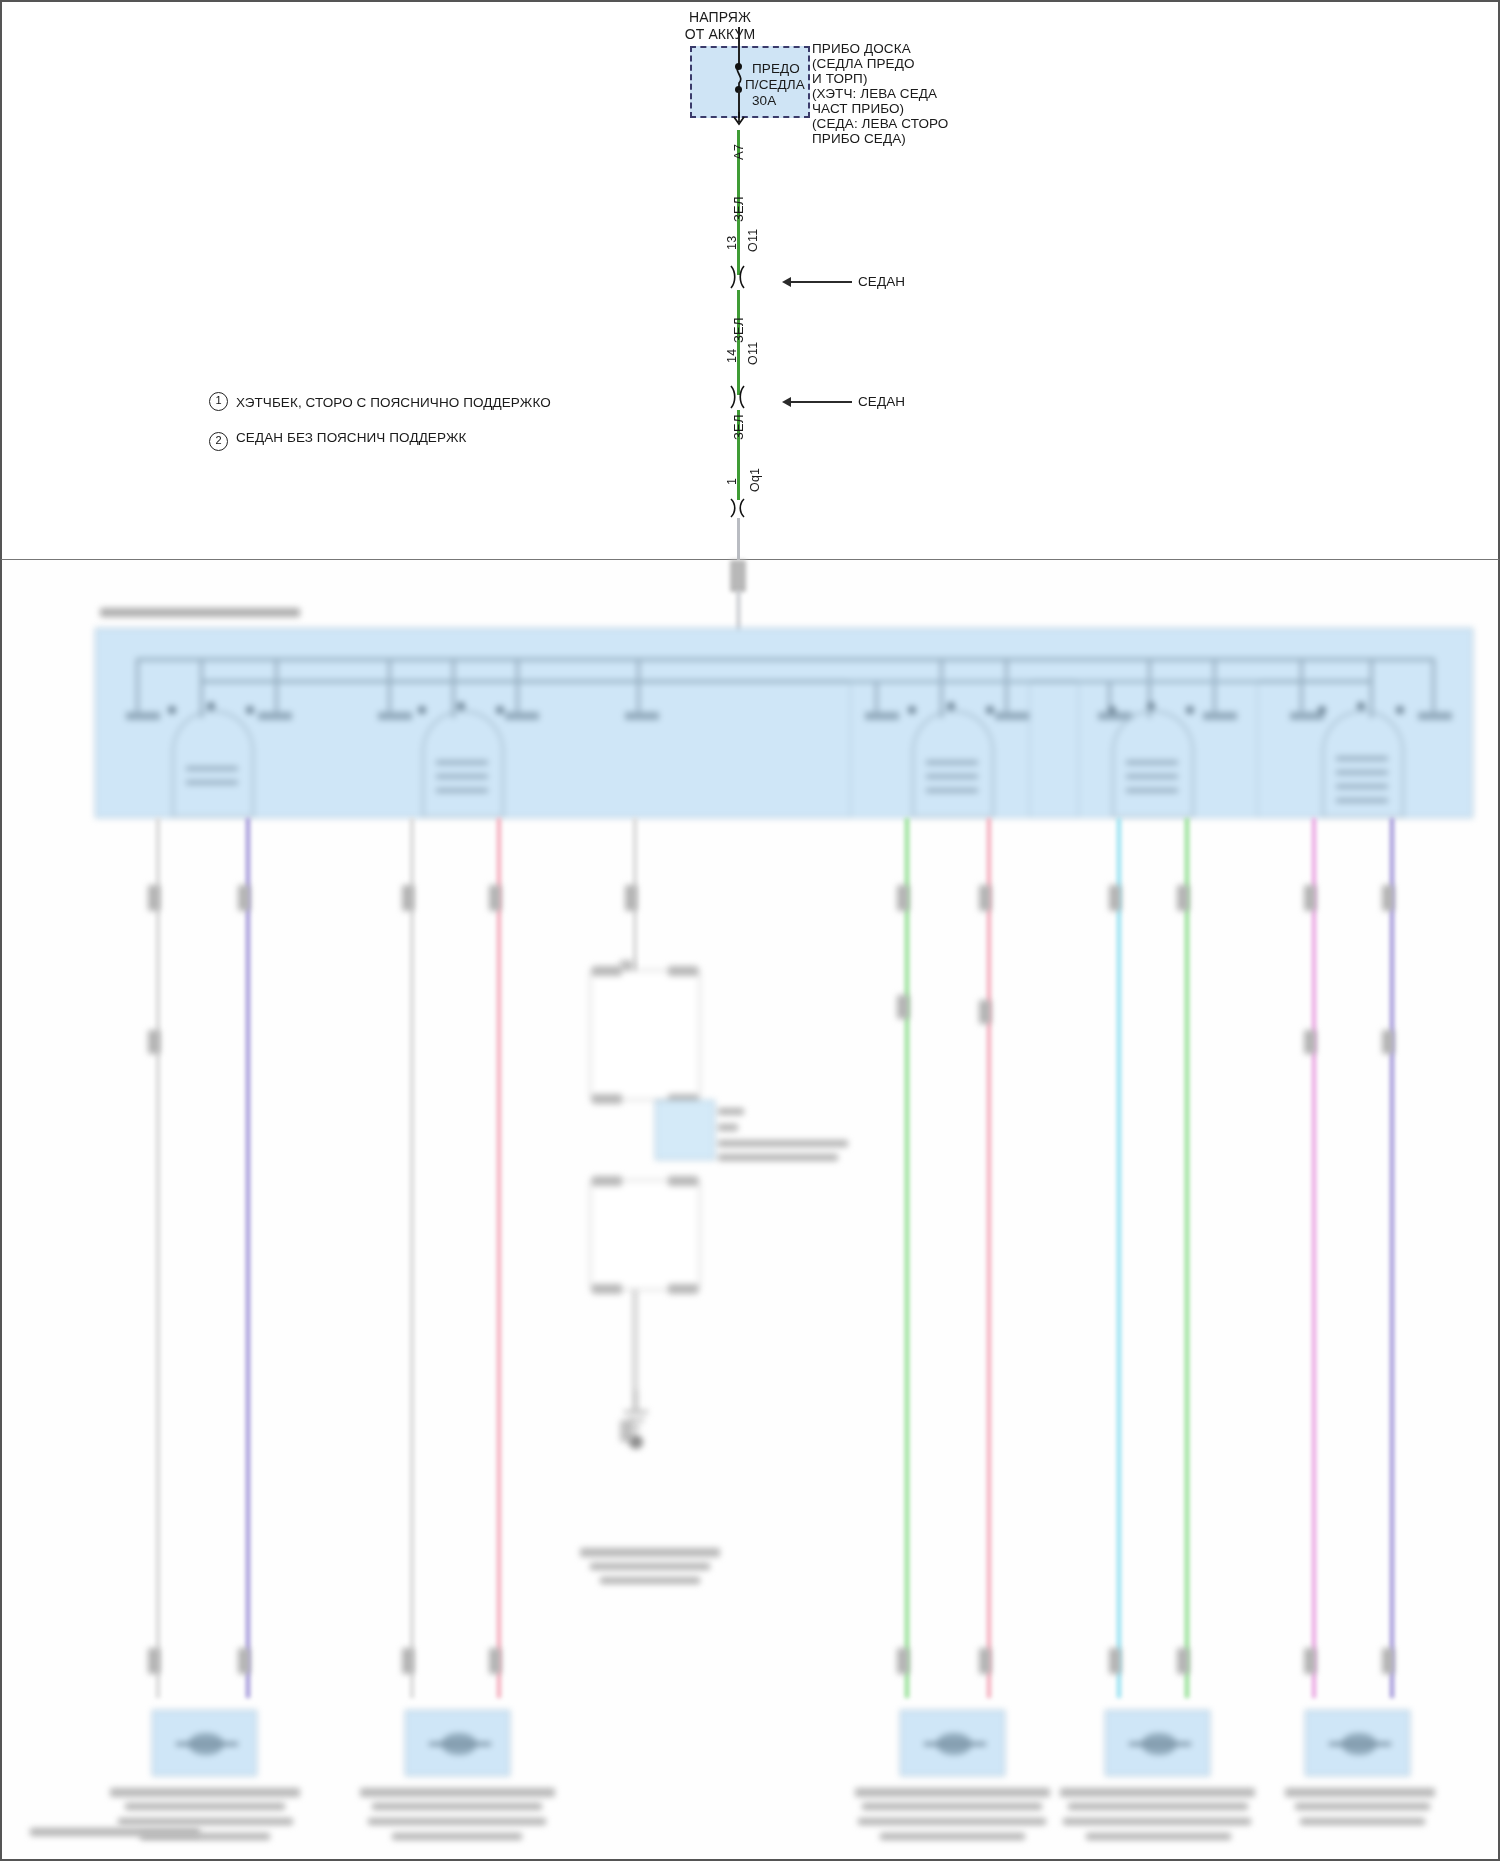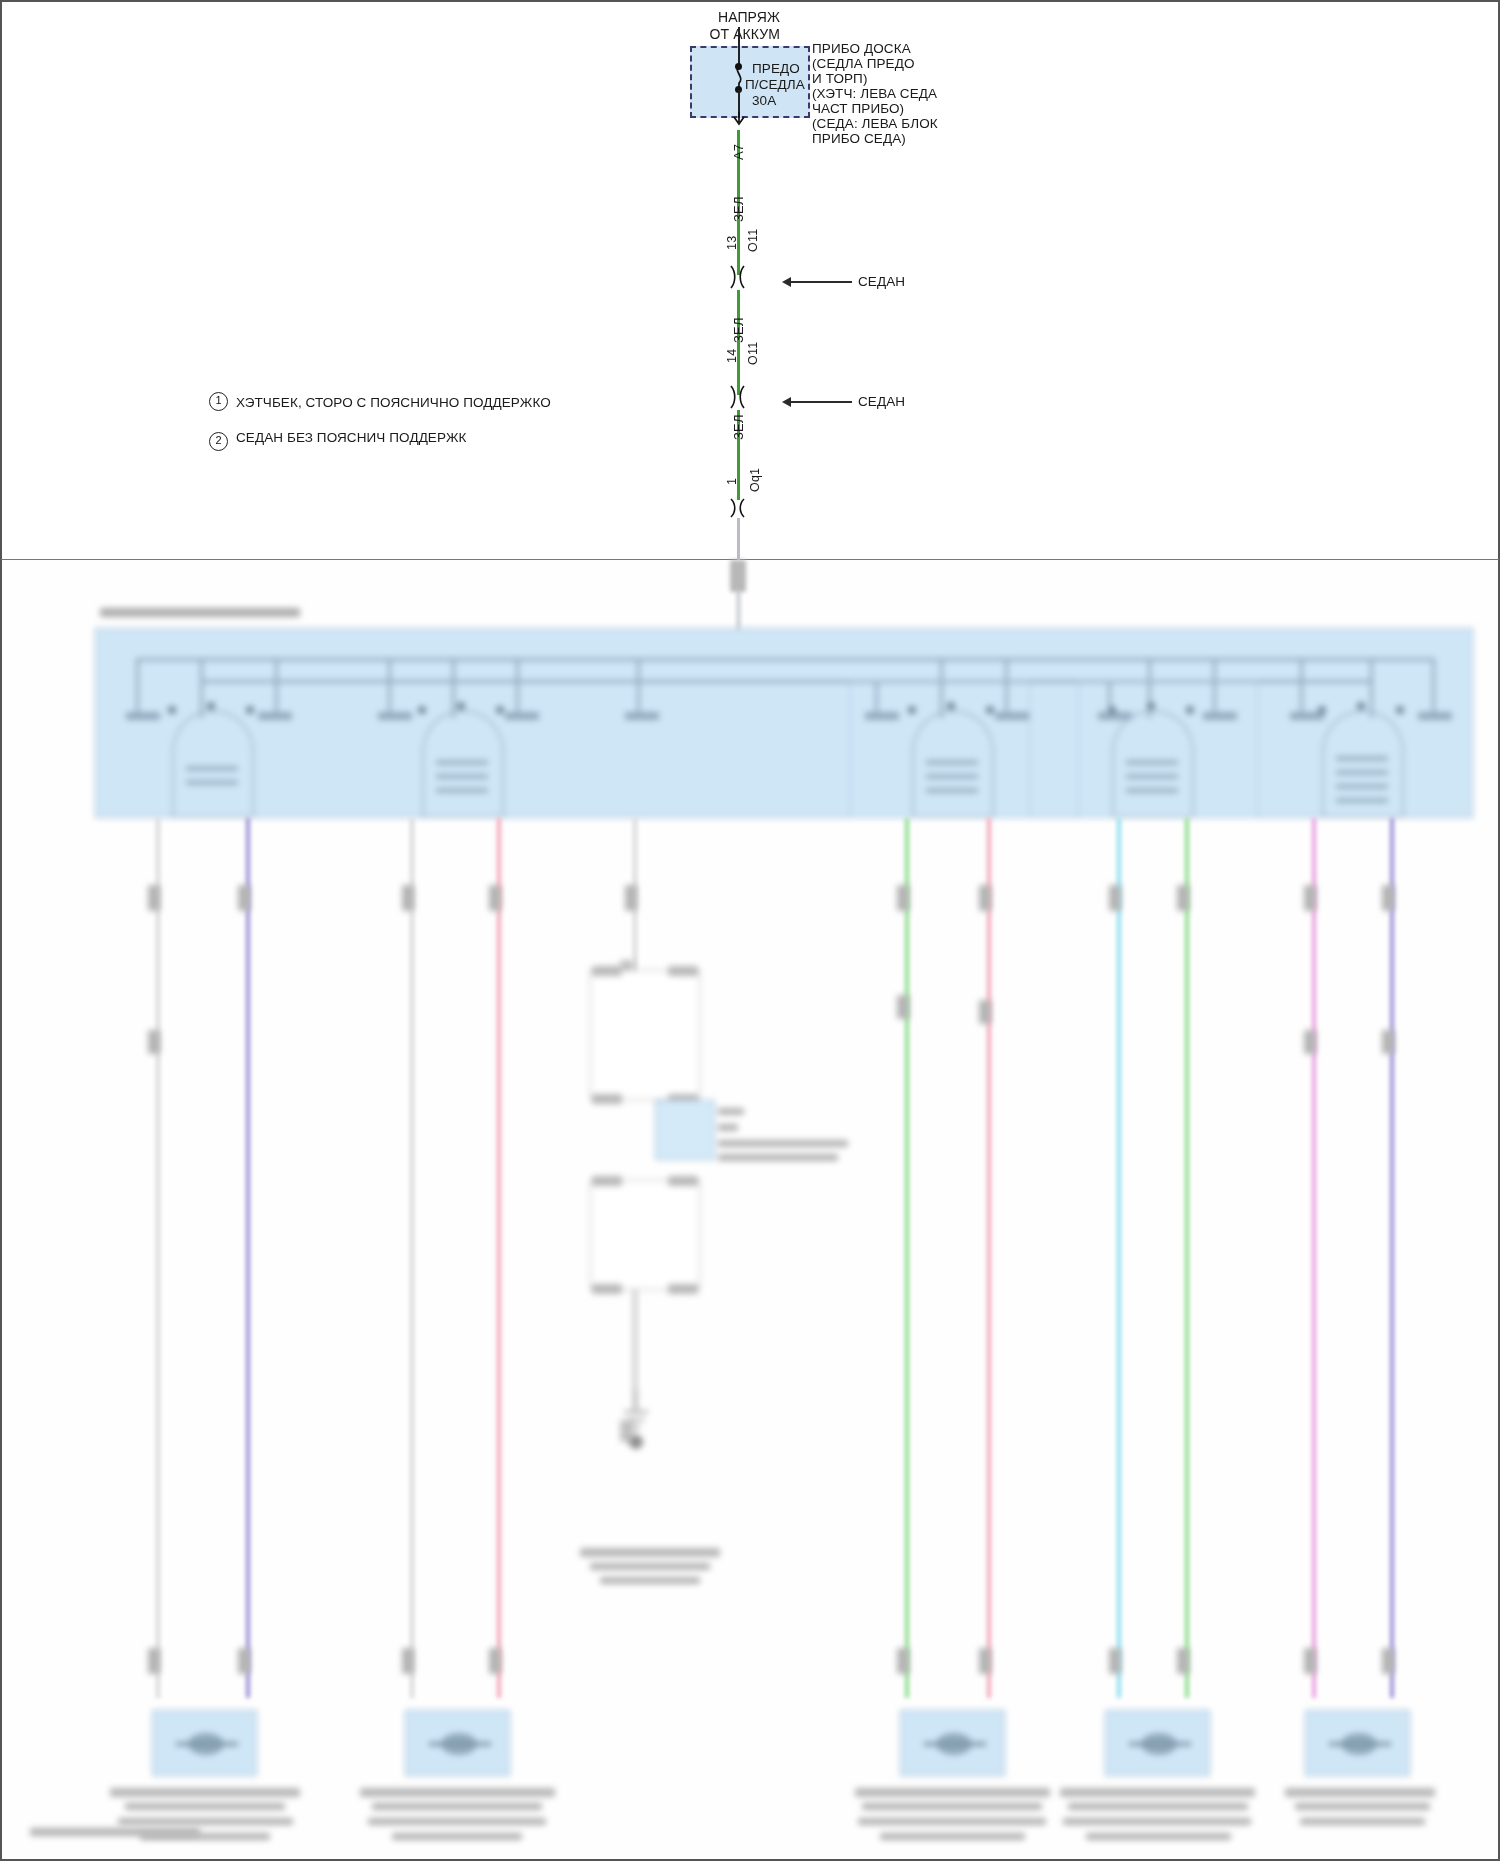--- a/index.html
+++ b/index.html
@@ -8,21 +8,21 @@
   #page{position:relative;width:1500px;height:1861px;background:#ffffff;overflow:hidden;}
 
   
   .frame-top{position:absolute;left:0;top:0;width:1500px;height:560px;
     border:2px solid #555;border-bottom:1px solid #777;box-sizing:border-box;background:#fff;}
   .frame-bottom{position:absolute;left:0;top:560px;width:1500px;height:1301px;
     border:2px solid #555;border-top:none;box-sizing:border-box;background:#fefefe;}
 
   
   .txt{position:absolute;font-size:13.5px;color:#1a1a1a;white-space:pre;line-height:15.5px;letter-spacing:.1px;}
-  .txt-c{text-align:right;}
+  .txt-c{text-align:center;}
   .vtxt{position:absolute;font-size:13px;color:#1a1a1a;white-space:nowrap;
     transform-origin:0 0;transform:rotate(-90deg);letter-spacing:.2px;}
 
   
   .fusebox{position:absolute;border:2px dashed #3a3a6a;background:#cfe4f5;box-sizing:border-box;}
   .fuse-wire{position:absolute;background:#222;}
   .fuse-dot{position:absolute;width:7px;height:7px;border-radius:50%;background:#111;}
   .fuse-squig{position:absolute;}
 
   
@@ -92,21 +92,21 @@
 
   <div class="txt" style="left:752px;top:61px;font-size:13.5px;">ПРЕДО</div>
   <div class="txt" style="left:745px;top:77px;font-size:13.5px;">П/СЕДЛА</div>
   <div class="txt" style="left:752px;top:93px;font-size:13.5px;">30А</div>
 
   <div class="txt" style="left:812px;top:41px;">ПРИБО ДОСКА</div>
   <div class="txt" style="left:812px;top:56px;">(СЕДЛА ПРЕДО</div>
   <div class="txt" style="left:812px;top:71px;">И ТОРП)</div>
   <div class="txt" style="left:812px;top:86px;">(ХЭТЧ: ЛЕВА СЕДА</div>
   <div class="txt" style="left:812px;top:101px;">ЧАСТ ПРИБО)</div>
-  <div class="txt" style="left:812px;top:116px;">(СЕДА: ЛЕВА БЛОК</div>
+  <div class="txt" style="left:812px;top:116px;">(СЕДА: ЛЕВА СТОРО</div>
   <div class="txt" style="left:812px;top:131px;">ПРИБО СЕДА)</div>
 
   <div class="wire wire-green" style="left:737px;top:130px;height:145px;"></div>
   <div class="wire wire-green" style="left:737px;top:290px;height:105px;"></div>
   <div class="wire wire-green" style="left:737px;top:410px;height:90px;"></div>
 
   <div class="vtxt" style="left:731px;top:160px;font-size:13px;">A7</div>
 
   <div class="vtxt" style="left:731px;top:222px;font-size:13px;">ЗЕЛ</div>
 

